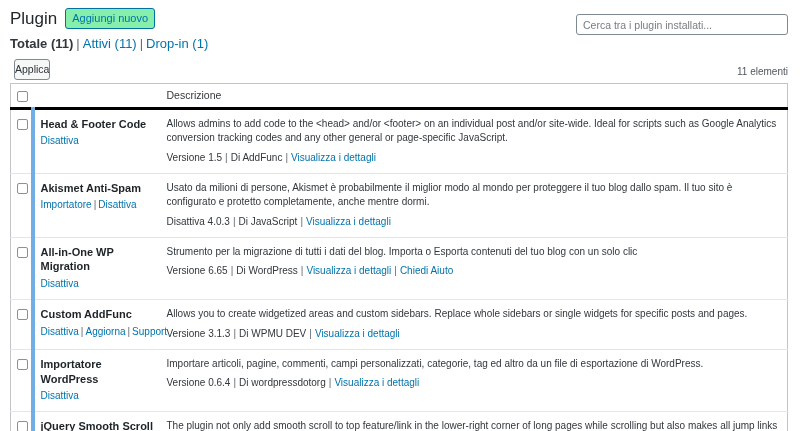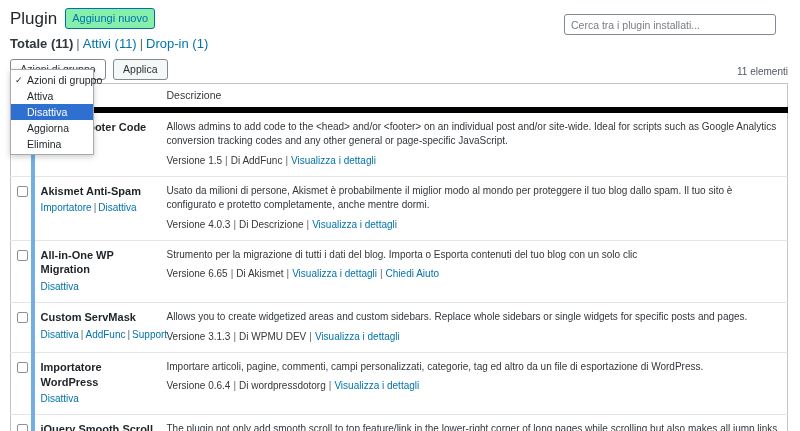--- a/index.html
+++ b/index.html
@@ -36,21 +36,21 @@
     background: #86efac;
     line-height: 1.4;
     cursor: pointer;
     white-space: nowrap;
   }
 
   
   .search-box {
     position: absolute;
     top: 14px;
-    right: 24px;
+    right: 12px;
     width: 212px;
     margin-left: 22px;
   }
   .search-input {
     width: 100%;
     height: 21px;
     border: 1px solid #7e8993;
     border-radius: 3px;
     padding: 1px 6px;
     font-size: 10.5px;
@@ -100,21 +100,21 @@
     position: relative;
   }
   .apply-btn {
     display: inline-block;
     height: 21px;
     margin-left: 4px;
     border: 1px solid #7e8993;
     border-radius: 3px;
     background: #f6f7f7;
     font-size: 10.5px;
-    padding: 3px 9px;
+    padding: 3px 0;
     color: #2c3338;
     cursor: pointer;
     vertical-align: top;
   }
   
   .bulk-dropdown {
     position: absolute;
     top: -1px;
     left: 0;
     width: 84px;
@@ -162,21 +162,21 @@
     border: 1px solid #c3c4c7;
     background: #fff;
     table-layout: fixed;
   }
   table.plugins thead th {
     font-size: 10.5px;
     font-weight: normal;
     color: #32373c;
     text-align: left;
     padding: 5px 6px 5px 6px;
-    border-bottom: 6px solid #000000;
+    border-bottom: 3px solid #000000;
     background: #fff;
   }
   th.col-cb, td.col-cb { width: 22px; padding-left: 8px; }
   th.col-name, td.col-name { width: 128px; }
   th.col-desc, td.col-desc { width: auto; }
 
   .cb {
     width: 11px; height: 11px;
     border: 1px solid #8c8f94;
     border-radius: 2px;
@@ -240,30 +240,20 @@
 
   <div class="search-box">
     <input class="search-input" type="text" placeholder="Cerca tra i plugin installati..." style="">
   </div>
 
   <div class="filter-links">
     <a class="current"><span>Totale</span> <span class="count">(11)</span></a><span class="sep">|</span><a><span>Attivi</span> <span class="count">(11)</span></a><span class="sep">|</span><a><span>Drop-in</span> <span class="count">(1)</span></a>
   </div>
 
   <div class="tablenav">
-    <div class="bulk-select-wrap">
-      <button class="bulk-select-btn">Azioni di gruppo</button>
-      <ul class="bulk-dropdown">
-        <li class="checked">Azioni di gruppo</li>
-        <li>Attiva</li>
-        <li class="highlight">Disattiva</li>
-        <li>Aggiorna</li>
-        <li>Elimina</li>
-      </ul>
-    </div>
     <button class="apply-btn">Applica</button>
     <span class="item-count">11 elementi</span>
   </div>
 
   <table class="plugins">
     <thead>
       <tr>
         <th class="col-cb">
           <span class="cb"></span>
         </th>
@@ -293,47 +283,47 @@
         <td class="col-cb"><span class="cb"></span></td>
         <td class="col-name">
           <div class="plugin-name">Akismet Anti-Spam</div>
           <div class="row-actions">
             <a>Importatore</a><span class="sep">|</span><a>Disattiva</a>
           </div>
         </td>
         <td class="col-desc">
           <div class="plugin-desc">Usato da milioni di persone, Akismet è probabilmente il miglior modo al mondo per proteggere il tuo blog dallo spam. Il tuo sito è configurato e protetto completamente, anche mentre dormi.</div>
           <div class="plugin-meta">
-            <span>Versione 4.0.3</span><span class="sep">|</span><span>Di Descrizione</span><span class="sep">|</span><a>Visualizza i dettagli</a>
+            <span>Disattiva 4.0.3</span><span class="sep">|</span><span>Di JavaScript</span><span class="sep">|</span><a>Visualizza i dettagli</a>
           </div>
         </td>
       </tr>
 
       <tr class="plugin-row inactive">
         <td class="col-cb"><span class="cb"></span></td>
         <td class="col-name">
           <div class="plugin-name">All-in-One WP Migration</div>
           <div class="row-actions">
             <a>Disattiva</a>
           </div>
         </td>
         <td class="col-desc">
           <div class="plugin-desc">Strumento per la migrazione di tutti i dati del blog. Importa o Esporta contenuti del tuo blog con un solo clic</div>
           <div class="plugin-meta">
-            <span>Versione 6.65</span><span class="sep">|</span><span>Di Akismet</span><span class="sep">|</span><a>Visualizza i dettagli</a><span class="sep">|</span><a>Chiedi Aiuto</a>
-          </div>
-        </td>
-      </tr>
-
-      <tr class="plugin-row inactive">
-        <td class="col-cb"><span class="cb"></span></td>
-        <td class="col-name">
-          <div class="plugin-name">Custom ServMask</div>
-          <div class="row-actions">
-            <a>Disattiva</a><span class="sep">|</span><a>AddFunc</a><span class="sep">|</span><a>Support</a>
+            <span>Versione 6.65</span><span class="sep">|</span><span>Di WordPress</span><span class="sep">|</span><a>Visualizza i dettagli</a><span class="sep">|</span><a>Chiedi Aiuto</a>
+          </div>
+        </td>
+      </tr>
+
+      <tr class="plugin-row inactive">
+        <td class="col-cb"><span class="cb"></span></td>
+        <td class="col-name">
+          <div class="plugin-name">Custom AddFunc</div>
+          <div class="row-actions">
+            <a>Disattiva</a><span class="sep">|</span><a>Aggiorna</a><span class="sep">|</span><a>Support</a>
           </div>
         </td>
         <td class="col-desc">
           <div class="plugin-desc">Allows you to create widgetized areas and custom sidebars. Replace whole sidebars or single widgets for specific posts and pages.</div>
           <div class="plugin-meta">
             <span>Versione 3.1.3</span><span class="sep">|</span><span>Di WPMU DEV</span><span class="sep">|</span><a>Visualizza i dettagli</a>
           </div>
         </td>
       </tr>
 

